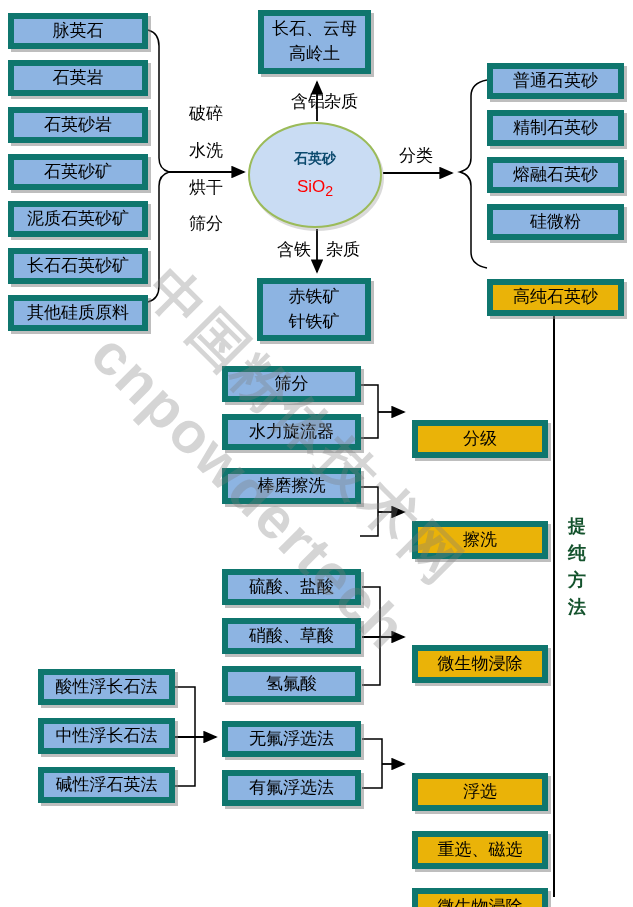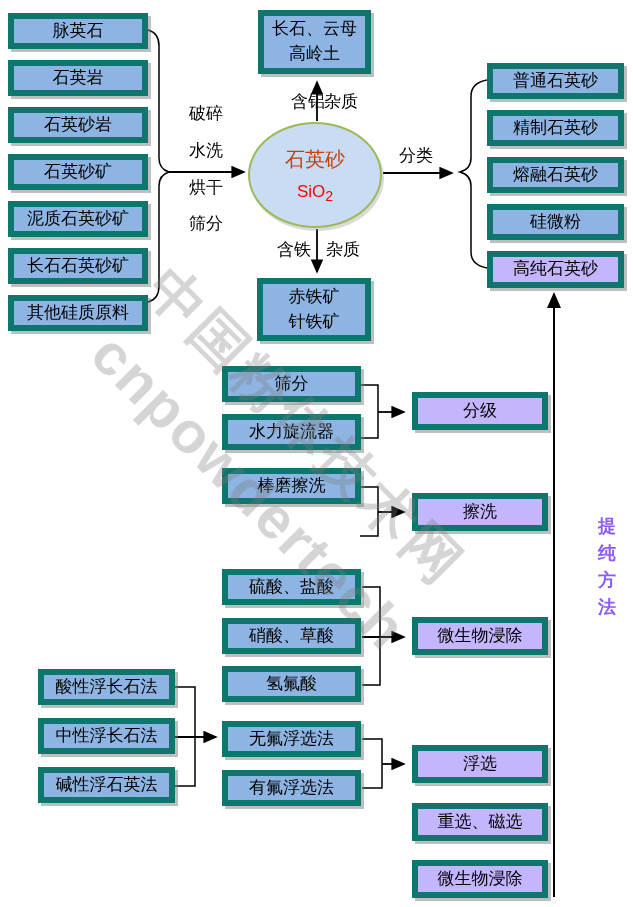--- a/index.html
+++ b/index.html
@@ -8,35 +8,35 @@
     background:#fff; font-family:"Liberation Sans","DejaVu Sans",sans-serif;
   }
   #connectors { position:absolute; left:0; top:0; z-index:1; }
   .box {
     position:absolute; z-index:2; box-sizing:border-box;
     display:flex; align-items:center; justify-content:center;
     background:#8db4e2; border:6px solid #0f766e;
     box-shadow:3px 3px 0 rgba(125,125,125,.5);
     font-size:17px; color:#000; text-align:center; line-height:1.45;
   }
-  .box.light { background:#c4b5fd; }
+  .box.light { background:#eab308;margin-top:28px; }
   .box.pre { white-space:pre-line; }
   .ellipse {
     position:absolute; z-index:2; left:248px; top:122px; width:134px; height:106px;
     border-radius:50%; background:#c9dcf3; border:2.5px solid #9bbb59;
     box-shadow:2px 3px 0 rgba(150,150,150,.35); box-sizing:border-box;
     display:flex; flex-direction:column; align-items:center; justify-content:center; gap:9px;
   }
-  .ellipse .t1 { color:#c2410c; font-weight:normal; font-size:20px; }
+  .ellipse .t1 { color:#0c4a6e; font-weight:bold; font-size:14px; }
   .ellipse .t2 { color:#ff0000; font-weight:normal; font-size:17px; }
   .lbl { position:absolute; z-index:2; font-size:17px; color:#000; text-align:center; }
   .side-label {
     position:absolute; z-index:2; left:565px; top:513px; width:24px;
-    font-size:18px; font-weight:bold; color:#8b5cf6; line-height:27px;
-    word-break:break-all; text-align:center;margin-left:30px;
+    font-size:18px; font-weight:bold; color:#14532d; line-height:27px;
+    word-break:break-all; text-align:center;
   }
   .wm {
     position:absolute; z-index:5; pointer-events:none; white-space:nowrap;
     font-weight:bold; color:rgba(125,125,125,.32);
     transform-origin:left top; transform:rotate(45deg);
   }
   .wm1 { left:183px; top:252px; font-size:56px; letter-spacing:4px; }
   .wm2 { left:126px; top:320px; font-size:58px; letter-spacing:2px; }
 </style>
 </head>

